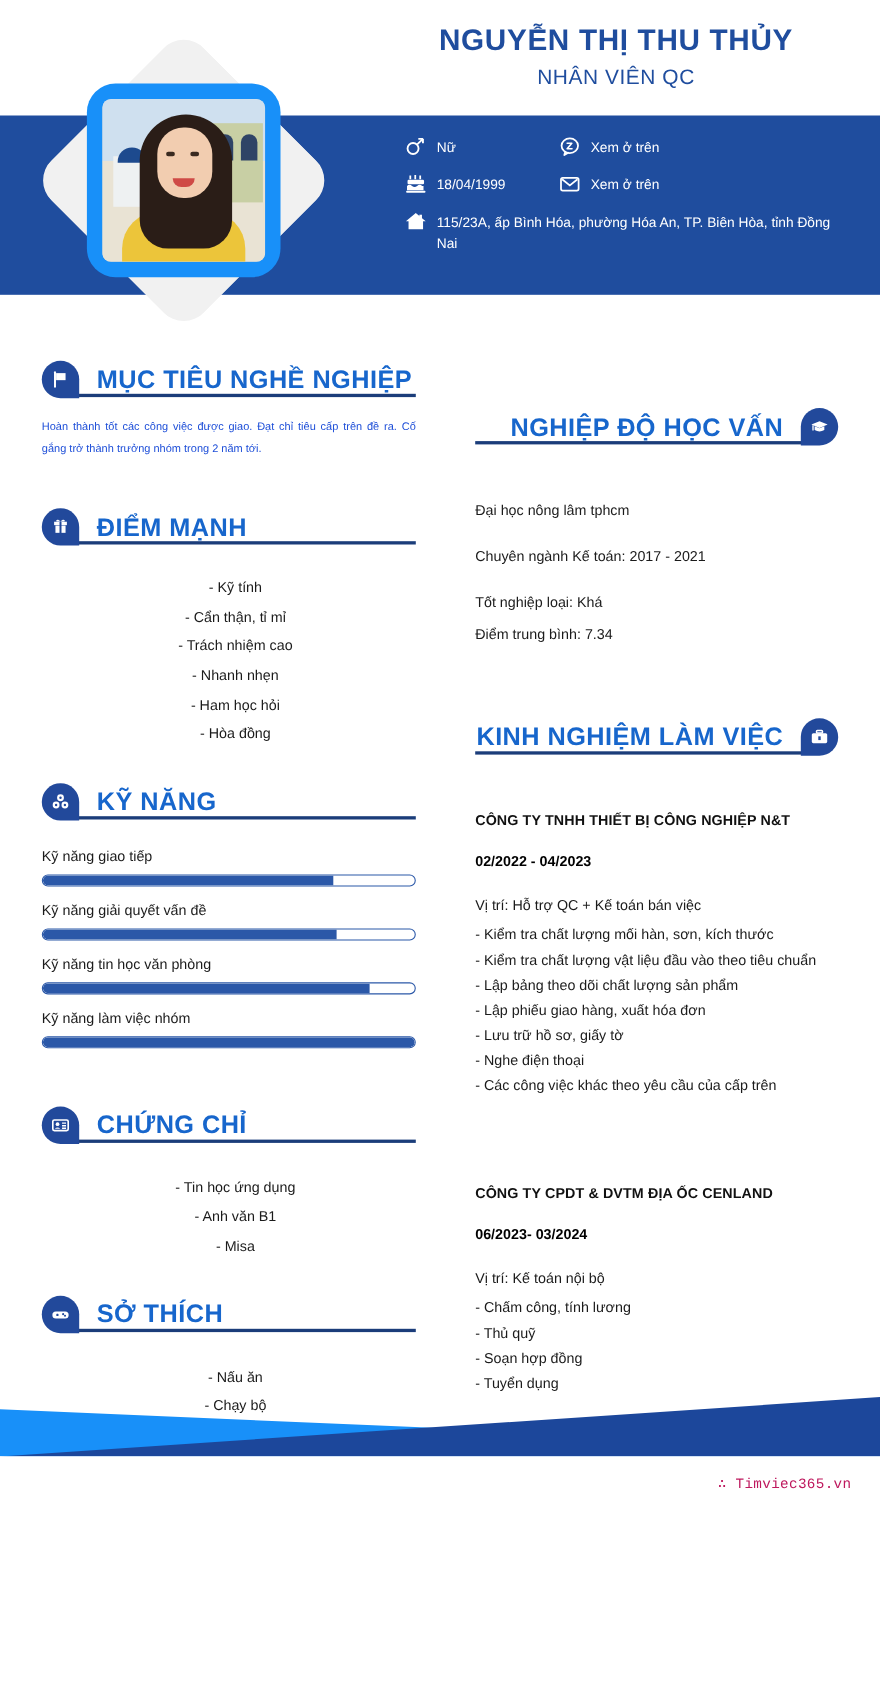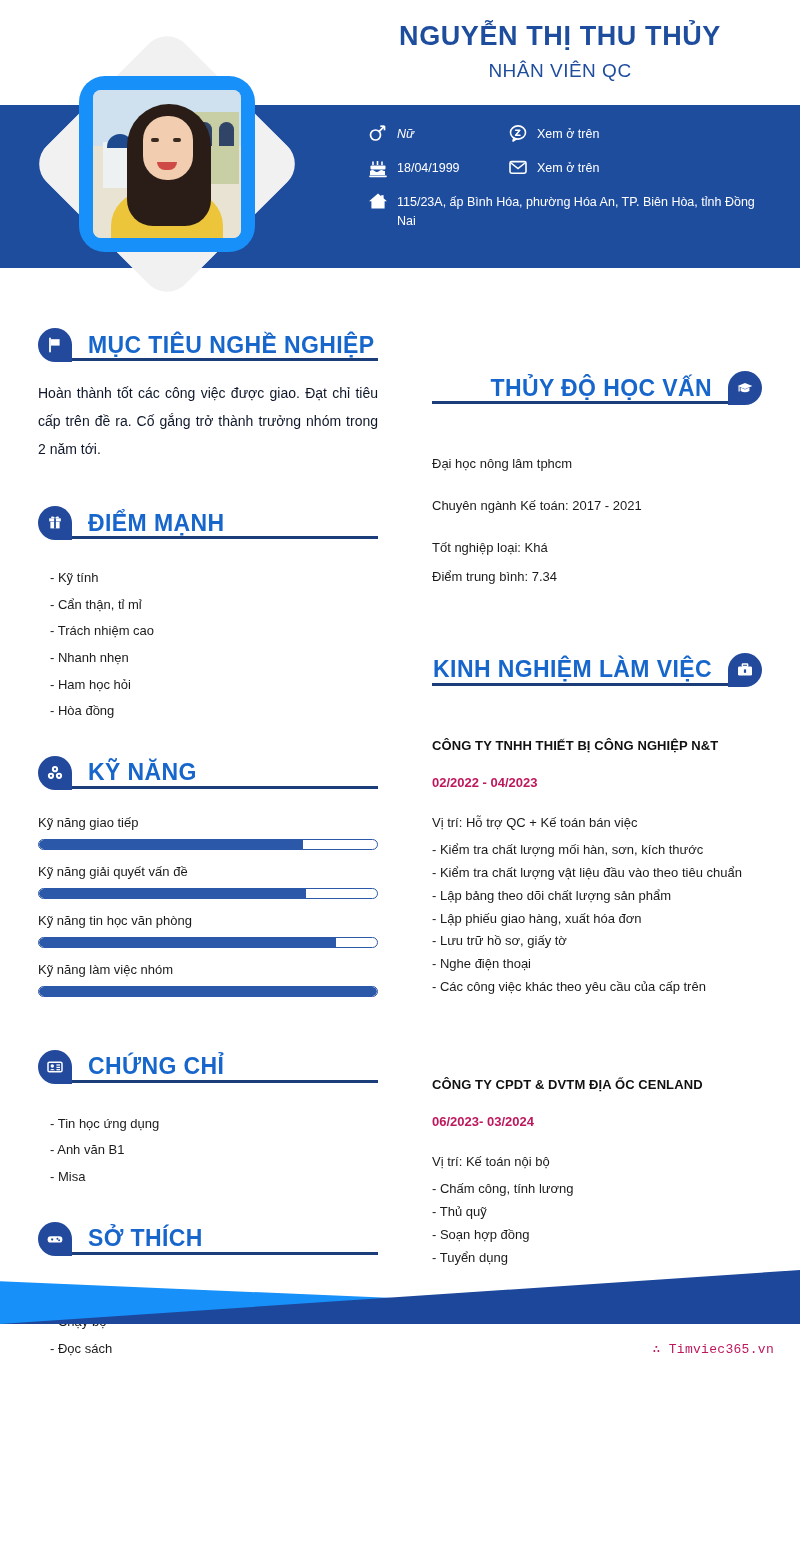--- a/index.html
+++ b/index.html
@@ -151,22 +151,22 @@
 
   
   .contact {
     position: absolute;
     left: 368px; top: 124px;
     width: 414px;
     color: #ffffff;
     font-size: 12.5px;
   }
   .crow { position: absolute; display: flex; align-items: flex-start; gap: 9px; }
-  .c-gender { left: 0; top: 0; font-style: italic; }
-  .c-dob    { left: 0; top: 34px; align-items: flex-end; }
+  .c-gender { left: 0; top: 0; }
+  .c-dob    { left: 0; top: 34px; }
   .c-addr   { left: 0; top: 68px; width: 400px; }
   .c-zalo   { left: 140px; top: 0; }
   .c-mail   { left: 140px; top: 34px; }
   .cicon { width: 20px; height: 18px; flex: 0 0 20px; display:block; }
   .ctext { line-height: 1.55; padding-top: 1px; }
 
   
   .col-left  { position: absolute; left: 38px;  top: 325px; width: 340px; }
   .col-right { position: absolute; left: 432px; top: 368px; width: 330px; }
 
@@ -203,24 +203,24 @@
     z-index: 1;
   }
   .sec-right { justify-content: flex-end; }
   .sec-right .sec-title { margin-right: 16px; }
   .sec-right .sec-rule { left: 0; right: 18px; }
 
   .sec-body { padding-top: 14px; font-size: 13px; color: #1b1b1b; }
   .para {
     text-align: justify;
     line-height: 2.0;
-    font-size: 14px;
-    color: #0f172a;
-  }
-  .bullets { list-style: none; padding-left: 12px; }
+    font-size: 10px;
+    color: #1d4ed8;
+  }
+  .bullets { list-style: none; padding-left: 12px; text-align: center; }
   .bullets li { line-height: 2.05; font-size: 13px; color: #1b1b1b; }
 
   
   .skill { margin-bottom: 14px; }
   .skill-label { font-size: 13px; color: #1b1b1b; margin-bottom: 9px; }
   .bar {
     position: relative;
     height: 11px;
     background: #ffffff;
     border: 1.4px solid #2b58a8;
@@ -235,21 +235,21 @@
   .bar-fill.full { border-radius: 7px; }
 
   
   .edu-line { font-size: 13px; color: #1b1b1b; line-height: 1.55; }
   .gap-lg { height: 22px; }
   .gap-sm { height: 9px; }
   .job-title {
     font-size: 13px; font-weight: bold; color: #111111; letter-spacing: 0.1px;
   }
   .job-date {
-    font-size: 13px; font-weight: bold; color: #be185d;
+    font-size: 13px; font-weight: bold; color: #000000;
   }
   .job-line { font-size: 13px; color: #1b1b1b; line-height: 1.75; }
   .job-line.just { text-align: justify; }
 
   
   .wave-light {
     position: absolute; left: 0; bottom: 49px;
     width: 800px; height: 62px;
     background: #1890f9;
     clip-path: polygon(0 31%, 100% 86%, 100% 100%, 0 100%);
@@ -506,21 +506,21 @@
       </div>
     </div>
 
   </div>
 
   <div class="col-right">
 
     <div class="sec">
       <div class="sec-head sec-right">
         <div class="sec-rule"></div>
-        <div class="sec-title">THỦY ĐỘ HỌC VẤN</div>
+        <div class="sec-title">NGHIỆP ĐỘ HỌC VẤN</div>
         <div class="badge right">
           <svg width="18" height="18" viewBox="0 0 18 18">
             <path d="M9 4 L16.4 7 L9 10 L1.6 7 Z" fill="#fff"></path>
             <path d="M4.6 8.6 L4.6 12 q4.4 2.4 8.8 0 L13.4 8.6 L9 10.4 Z" fill="#fff"></path>
             <line x1="3.1" y1="7.6" x2="3.1" y2="12.4" stroke="#fff" stroke-width="1.2"></line>
           </svg>
         </div>
       </div>
       <div class="sec-body" style="padding-top:46px">
         <div class="edu-line">Đại học nông lâm tphcm</div>

